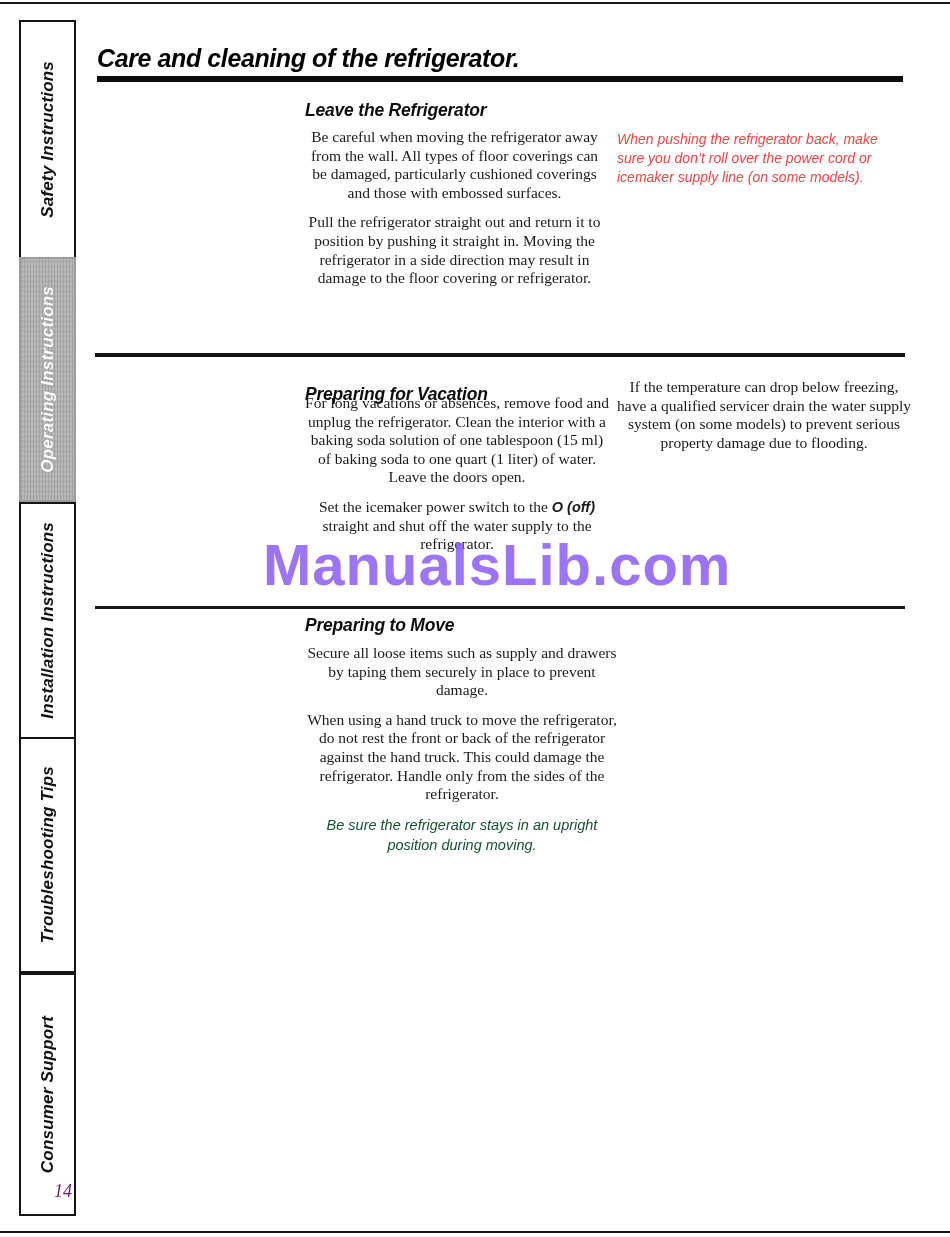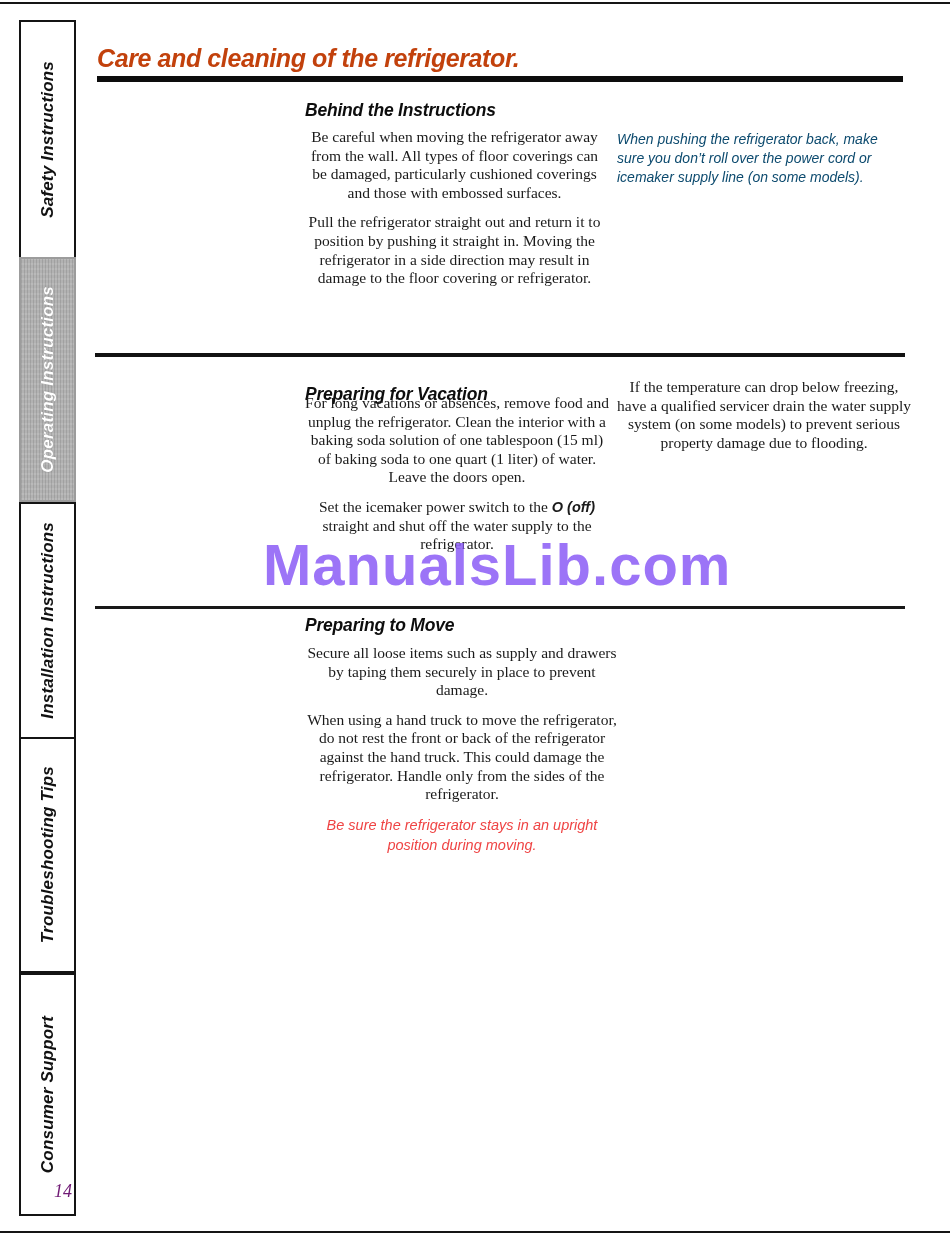--- a/index.html
+++ b/index.html
@@ -54,21 +54,21 @@
 
   
   .doc-title {
     position: absolute;
     left: 97px; top: 44px;
     font-family: "Liberation Sans", sans-serif;
     font-style: italic;
     font-weight: bold;
     font-size: 25px;
     letter-spacing: -0.4px;
-    color: #c2410c;
+    color: #000000;
     white-space: nowrap;
   }
   .title-rule { position: absolute; left: 97px; top: 76px; width: 806px; height: 6px; background: #0d0d0d; }
   .divider-1  { position: absolute; left: 95px; top: 353px; width: 810px; height: 4px; background: #121212; }
   .divider-2  { position: absolute; left: 95px; top: 606px; width: 810px; height: 3px; background: #181818; }
 
   
   .sec-heading {
     position: absolute;
     font-family: "Liberation Sans", sans-serif;
@@ -94,30 +94,30 @@
   .col-vacation      { left: 303px; top: 394px; width: 308px; }
   .col-vacation-right{ left: 616px; top: 378px; width: 296px; }
   .col-move          { left: 303px; top: 644px; width: 318px; }
 
   .side-note {
     position: absolute;
     font-family: "Liberation Sans", sans-serif;
     font-style: italic;
     font-size: 14px;
     line-height: 19px;
-    color: #0c4a6e;
+    color: #ef4444;
   }
   .note-behind { left: 617px; top: 130px; width: 288px; }
 
   .inline-note {
     font-family: "Liberation Sans", sans-serif;
     font-style: italic;
     font-size: 14.5px;
     line-height: 20px;
-    color: #ef4444;
+    color: #14532d;
   }
   .bold-io {
     font-family: "Liberation Sans", sans-serif;
     font-style: italic;
     font-weight: bold;
     font-size: 14.5px;
   }
 
   
   .watermark {
@@ -160,21 +160,21 @@
   <div class="tab troubleshooting">
     <span>Troubleshooting Tips</span>
   </div>
   <div class="tab consumer">
     <span>Consumer Support</span>
   </div>
 
   <div class="doc-title">Care and cleaning of the refrigerator.</div>
   <div class="title-rule"></div>
 
-  <div class="sec-heading h-behind">Behind the Instructions</div>
+  <div class="sec-heading h-behind">Leave the Refrigerator</div>
   <div class="body-col col-behind">
     <p>Be careful when moving the refrigerator away from the wall. All types of floor coverings can be damaged, particularly cushioned coverings and those with embossed surfaces.</p>
     <p>Pull the refrigerator straight out and return it to position by pushing it straight in. Moving the refrigerator in a side direction may result in damage to the floor covering or refrigerator.</p>
   </div>
   <div class="side-note note-behind">When pushing the refrigerator back, make sure you don’t roll over the power cord or icemaker supply line (on some models).</div>
 
   <div class="divider-1"></div>
 
   <div class="sec-heading h-vacation">Preparing for Vacation</div>
   <div class="body-col col-vacation">

